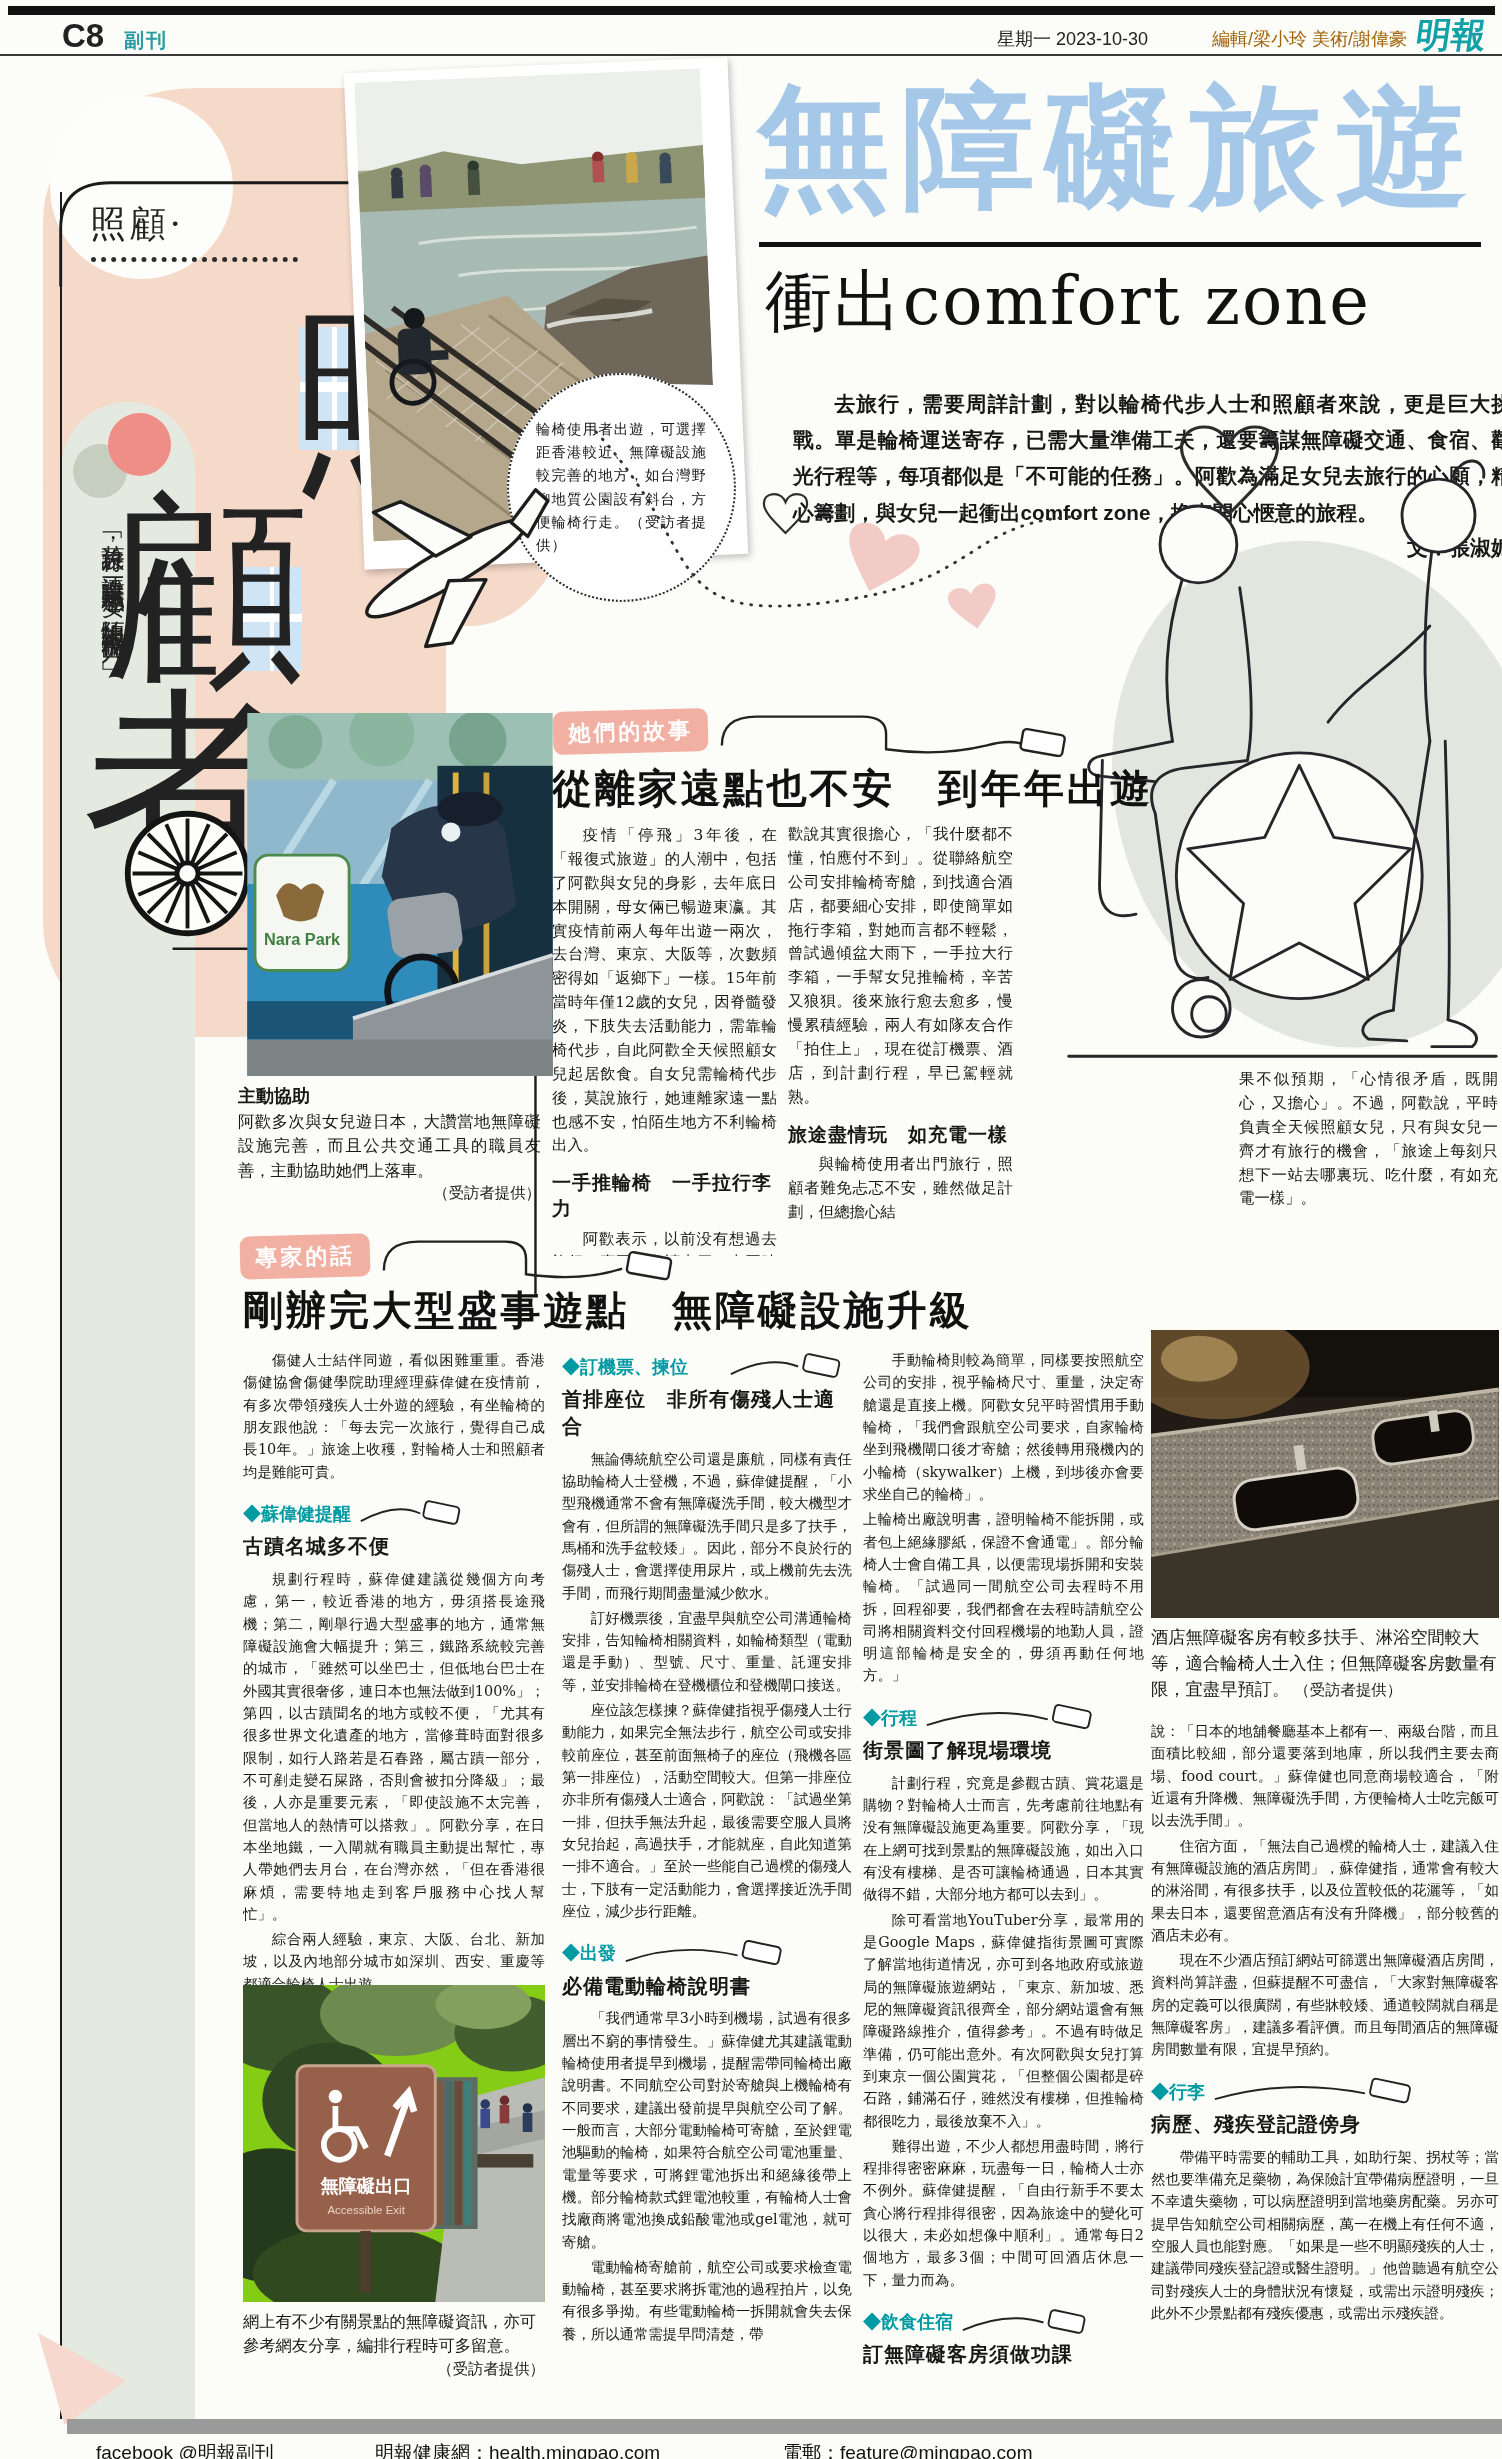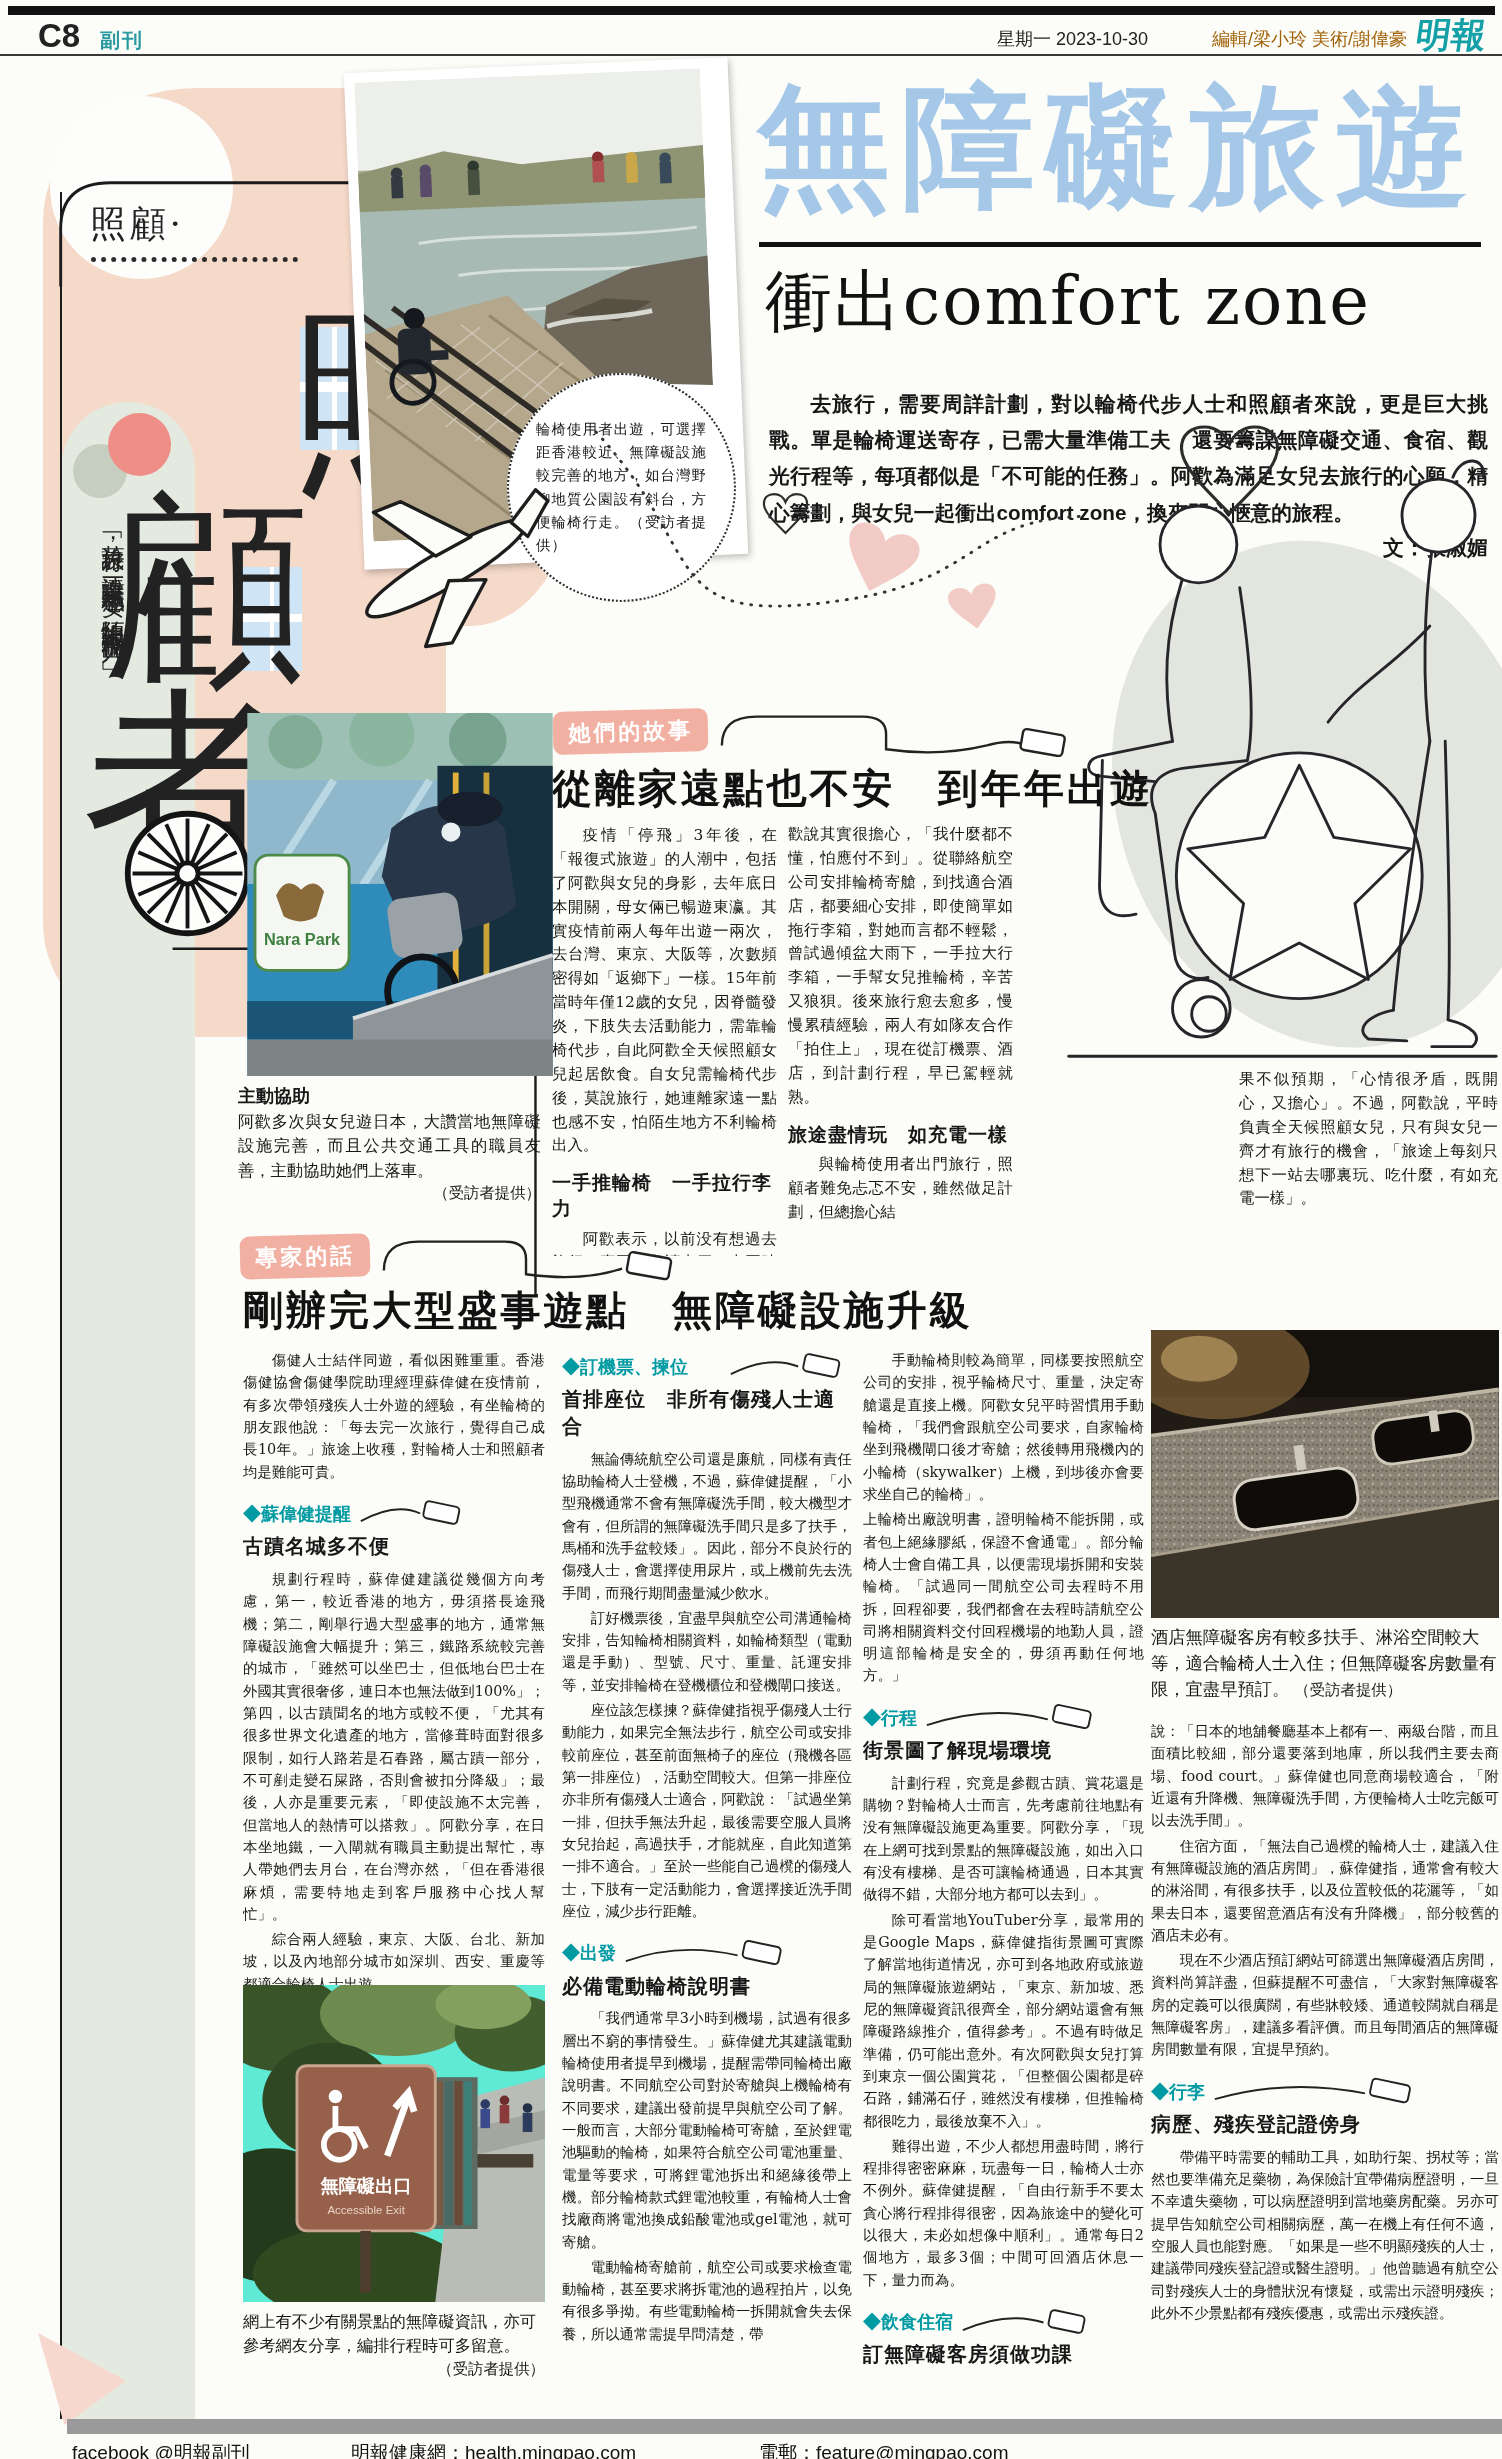--- a/index.html
+++ b/index.html
@@ -1,19 +1,19 @@
 <!DOCTYPE html>
 <html><head>
 <meta charset="utf-8">
 <style>
   html,body{margin:0;padding:0;background:#777;}
   .page{position:relative;width:1503px;height:2459px;background:#fcfcf9;overflow:hidden;
         font-family:"DejaVu Serif","Liberation Serif",serif;color:#171717;}
   .abs{position:absolute;}
-  .sans{font-family:"Liberation Sans","DejaVu Sans",sans-serif;}
+  .sans{font-family:"Liberation Sans","DejaVu Sans",sans-serif;margin-left:24px;}
   .p{font-size:14.4px;line-height:1.55;text-align:justify;margin:0 0 2.9px;text-indent:2em;}
   .noind{text-indent:0;}
   .story-col .p{font-size:15.4px;line-height:1.55;}
   .subhead{font-weight:bold;font-size:19px;margin:11.5px 0 5.8px;letter-spacing:1px;}
   .sec-row{display:flex;align-items:center;gap:5.8px;margin:13.4px 0 1.9px;}
   .sec-label{color:#009aa3;font-weight:bold;font-size:18px;font-family:"Liberation Sans",sans-serif;white-space:nowrap;}
   .sec-head{font-weight:bold;font-size:20px;margin:1.9px 0 7.7px;letter-spacing:1px;}
   .badge{display:inline-block;background:#f2b0a2;color:#fff;font-family:"Liberation Sans",sans-serif;
          font-weight:bold;font-size:22px;padding:6.7px 15.4px;border-radius:9.6px;letter-spacing:2.9px;
          transform:rotate(-1.5deg);}
@@ -272,21 +272,21 @@
       <svg class="doodle" width="115" height="35" viewBox="0 0 120 36">
           <path d="M4 26 Q40 6 66 18" fill="none" stroke="#222" stroke-width="2"></path>
           <rect x="70" y="8" width="36" height="18" rx="4" fill="#fff" stroke="#222" stroke-width="2" transform="rotate(12 88 17)"></rect>
         </svg>
     </div>
     <div class="sec-head">古蹟名城多不便</div>
     <p class="p">規劃行程時，蘇偉健建議從幾個方向考慮，第一，較近香港的地方，毋須搭長途飛機；第二，剛舉行過大型盛事的地方，通常無障礙設施會大幅提升；第三，鐵路系統較完善的城市，「雖然可以坐巴士，但低地台巴士在外國其實很奢侈，連日本也無法做到100%」；第四，以古蹟聞名的地方或較不便，「尤其有很多世界文化遺產的地方，當修葺時面對很多限制，如行人路若是石春路，屬古蹟一部分，不可剷走變石屎路，否則會被扣分降級」；最後，人亦是重要元素，「即使設施不太完善，但當地人的熱情可以搭救」。阿歡分享，在日本坐地鐵，一入閘就有職員主動提出幫忙，專人帶她們去月台，在台灣亦然，「但在香港很麻煩，需要特地走到客戶服務中心找人幫忙」。</p>
     <p class="p">綜合兩人經驗，東京、大阪、台北、新加坡，以及內地部分城市如深圳、西安、重慶等都適合輪椅人士出遊。</p>
   </div>
 
-  <div class="abs" style="left:243px;top:1985px;width:302px;height:317px;overflow:hidden;background:#5eead4;">
+  <div class="abs" style="left:243px;top:1985px;width:302px;height:317px;overflow:hidden;background:#84cc16;">
     <svg width="302" height="317" viewBox="0 0 314 330">
       <ellipse cx="40" cy="40" rx="70" ry="50" fill="#3a5429"></ellipse>
         <ellipse cx="160" cy="30" rx="80" ry="44" fill="#6d8a4f"></ellipse>
       <ellipse cx="280" cy="50" rx="60" ry="40" fill="#425e2f"></ellipse>
         <ellipse cx="90" cy="120" rx="70" ry="60" fill="#2f4722"></ellipse>
       <ellipse cx="30" cy="240" rx="80" ry="70" fill="#243a1c"></ellipse>
         <ellipse cx="120" cy="300" rx="110" ry="50" fill="#31491f"></ellipse>
       <ellipse cx="250" cy="20" rx="50" ry="26" fill="#84a05e"></ellipse>
       <polygon points="225,120 314,96 314,330 200,330" fill="#b9bdb5"></polygon>
       <polygon points="236,150 314,130 314,160 246,176" fill="#a3a79f"></polygon>

